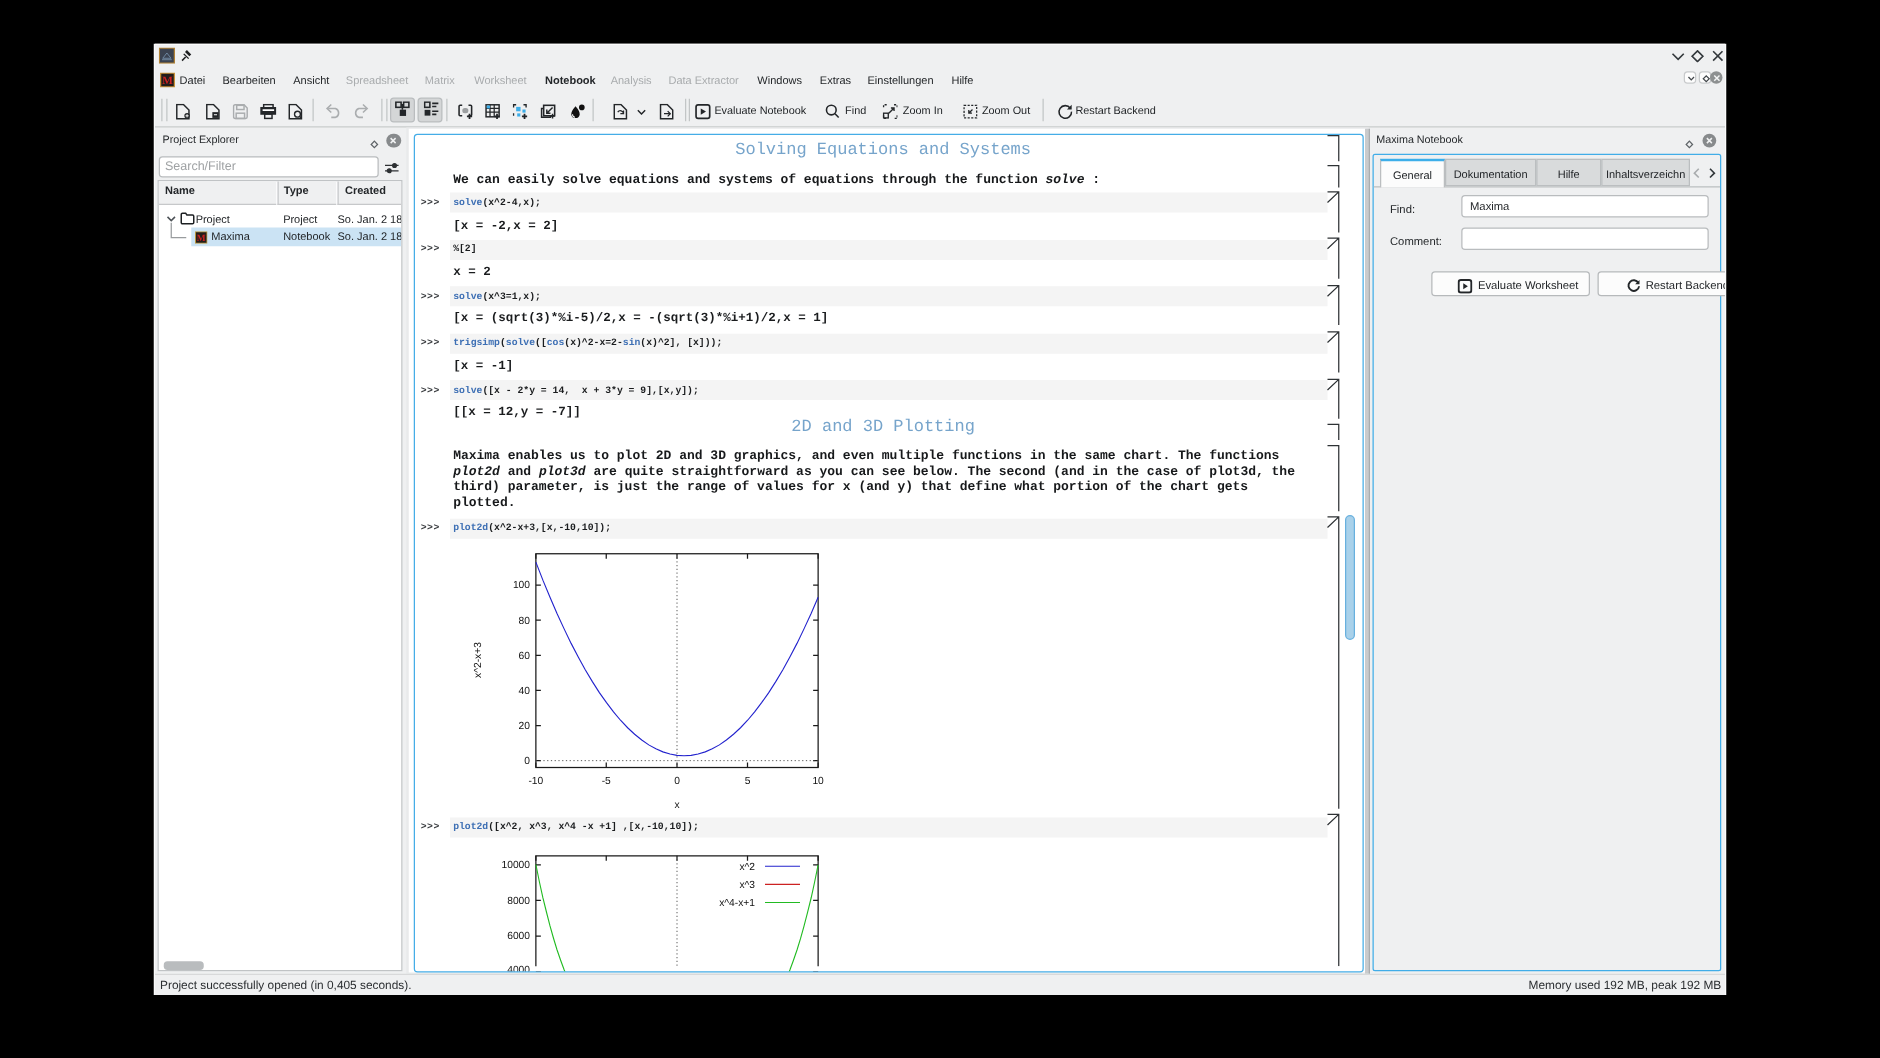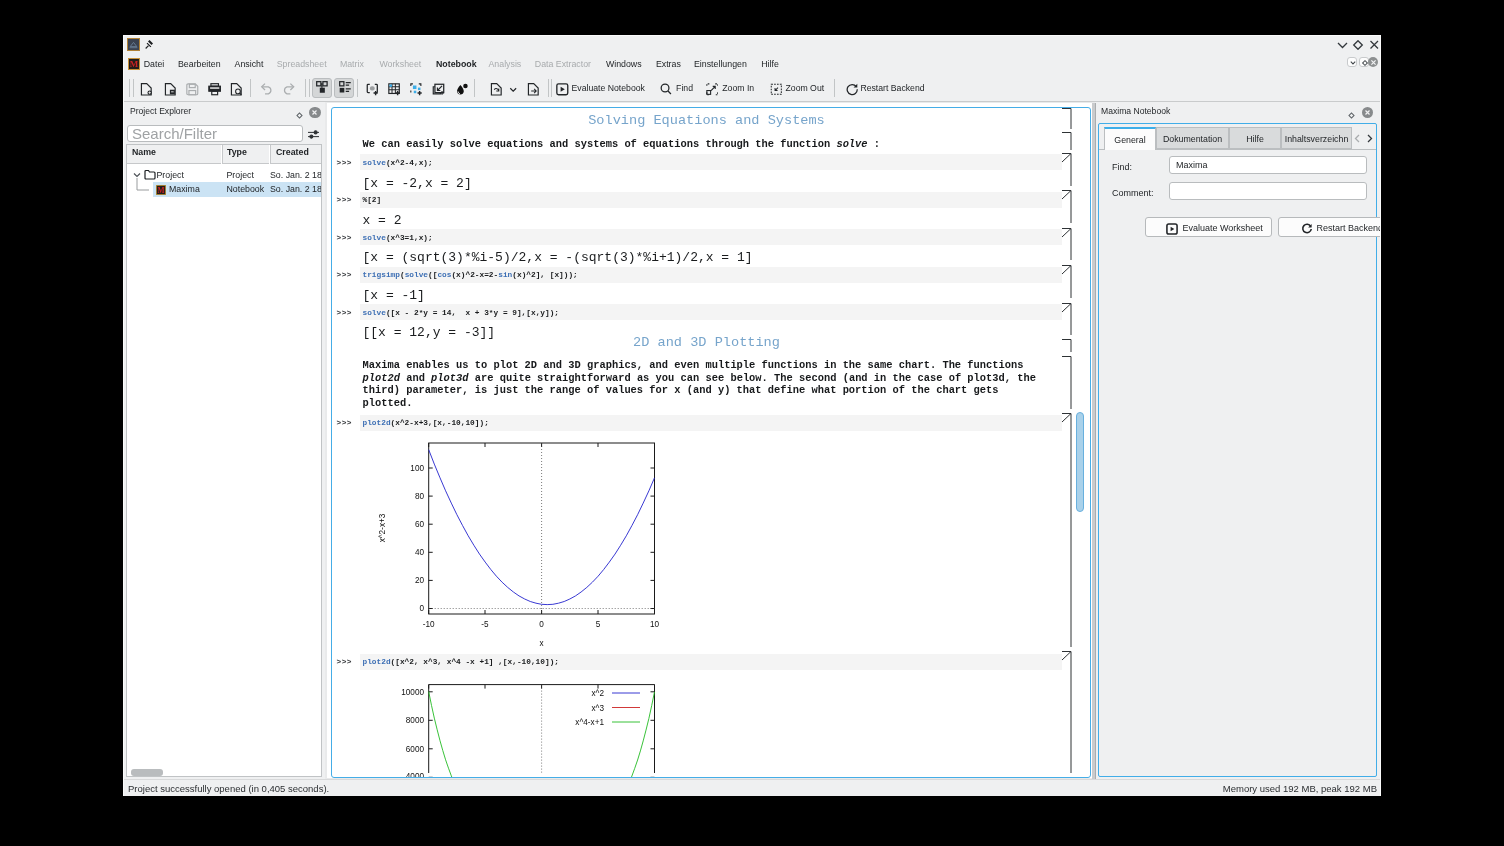--- a/index.html
+++ b/index.html
@@ -28,39 +28,39 @@
 .toggle { position:absolute; top:4px; width:20.5px; height:20px; background:#d4d6d7;
   border:1px solid #babdbf; border-radius:3px; }
 
 #statusbar { position:absolute; left:0; top:743px; width:1256px; height:18px;
   font-size:9.5px; color:#2b2e31; border-top:1px solid #d8d9da;}
 
 #ldock { position:absolute; left:0; top:66px; width:201px; height:677px; }
 .docktitle { font-size:8.6px; color:#26292c; }
 #searchbox { position:absolute; left:3px; top:23px; width:176px; height:17px;
   background:#fff; border:1px solid #b9bcbe; border-radius:3px;
-  font-size:15px; color:#9fa2a4; padding-left:4px; line-height:15px;}
+  font-size:10px; color:#9fa2a4; padding-left:4px; line-height:15px;}
 #tree { position:absolute; left:2px; top:42px; width:196px; height:633px;
   background:#fff; border:1px solid #c0c3c5; font-size:8.8px; color:#232629; overflow:hidden; }
 .thead { position:absolute; top:0; height:19px; background:#eff0f1;
   border-bottom:1px solid #c6c8ca; font-weight:bold; }
 
 #mdi { position:absolute; left:201px; top:66px; width:770px; height:677px;
   background:#e9eaeb; }
 #subwin { position:absolute; left:2px; top:1px; width:766px; height:675px; background:#fff; }
 #nb { position:absolute; left:3.5px; top:4px; width:760px; height:671px;
   border:1.5px solid #45ade7; border-radius:3px; background:#fff; overflow:hidden;
   font-family:"Liberation Mono", monospace; }
 
 .h1 { position:absolute; width:750px; text-align:center; color:#76a4cb; font-size:13.6px; }
 .codebg { position:absolute; left:28px; width:702px; height:16px; background:#f4f4f4; }
 .prompt { position:absolute; left:5px; font-size:7.8px; color:#3a3d40; font-weight:bold; letter-spacing:0.5px;}
 .code { position:absolute; left:31px; font-size:7.8px; color:#1a1c1e; white-space:pre; font-weight:bold;}
 .kw { color:#3d6fb4; }
-.res { position:absolute; left:31px; font-size:13px; color:#1a1c1e; white-space:pre; font-weight:normal;}
+.res { position:absolute; left:31px; font-size:10px; color:#1a1c1e; white-space:pre; font-weight:bold;}
 .para { position:absolute; left:31px; font-size:10.4px; font-weight:bold; color:#17191b; white-space:pre; }
 
 #rdock { position:absolute; left:971px; top:66px; width:285px; height:677px; }
 #rframe { position:absolute; left:3px; top:21px; width:279px; height:654px;
   border:1px solid #41ade8; border-radius:2px; background:#eff0f1; }
 .tab { position:absolute; top:3px; height:22px; z-index:1; font-size:8.8px; color:#232629;
   background:#d9dbdc; border:1px solid #bbbec0; text-align:center; line-height:22px; }
 .field { position:absolute; background:#fff; border:1px solid #b9bcbe;
   border-radius:3px; font-size:9px; color:#232629; }
 .btn { position:absolute; height:20px; background:#fcfcfc; border:1px solid #b6b9bb;
@@ -341,21 +341,21 @@
         <span class="prompt" style="top:125.5px">&gt;&gt;&gt;</span>
         <span class="code" style="top:125.5px"><span class="kw">solve</span>(x^3=1,x);</span>
         <span class="res" style="top:142px">[x = (sqrt(3)*%i-5)/2,x = -(sqrt(3)*%i+1)/2,x = 1]</span>
         <div class="codebg" style="top:158.7px"></div>
         <span class="prompt" style="top:163.2px">&gt;&gt;&gt;</span>
         <span class="code" style="top:163.2px"><span class="kw">trigsimp</span>(<span class="kw">solve</span>([<span class="kw">cos</span>(x)^2-x=2-<span class="kw">sin</span>(x)^2], [x]));</span>
         <span class="res" style="top:179.6px">[x = -1]</span>
         <div class="codebg" style="top:196.4px"></div>
         <span class="prompt" style="top:200.9px">&gt;&gt;&gt;</span>
         <span class="code" style="top:200.9px"><span class="kw">solve</span>([x - 2*y = 14,  x + 3*y = 9],[x,y]);</span>
-        <span class="res" style="top:217.2px">[[x = 12,y = -3]]</span>
+        <span class="res" style="top:217.2px">[[x = 12,y = -7]]</span>
         <div class="h1" style="top:227px">2D and 3D Plotting</div>
         <div class="para" style="top:251px;left:31px;line-height:12.5px">Maxima enables us to plot 2D and 3D graphics, and even multiple functions in the same chart. The functions
 <i>plot2d</i> and <i>plot3d</i> are quite straightforward as you can see below. The second (and in the case of plot3d, the
 third) parameter, is just the range of values for x (and y) that define what portion of the chart gets
 plotted.</div>
         <div class="codebg" style="top:306.5px"></div>
         <span class="prompt" style="top:311px">&gt;&gt;&gt;</span>
         <span class="code" style="top:311px"><span class="kw">plot2d</span>(x^2-x+3,[x,-10,10]);</span>
         <svg class="abs" style="left:40px;top:330px" width="300" height="225" viewBox="372 439 300 225" font-family="Liberation Sans, sans-serif">
           <g stroke="#1a1a1a" stroke-width="1" fill="none">

